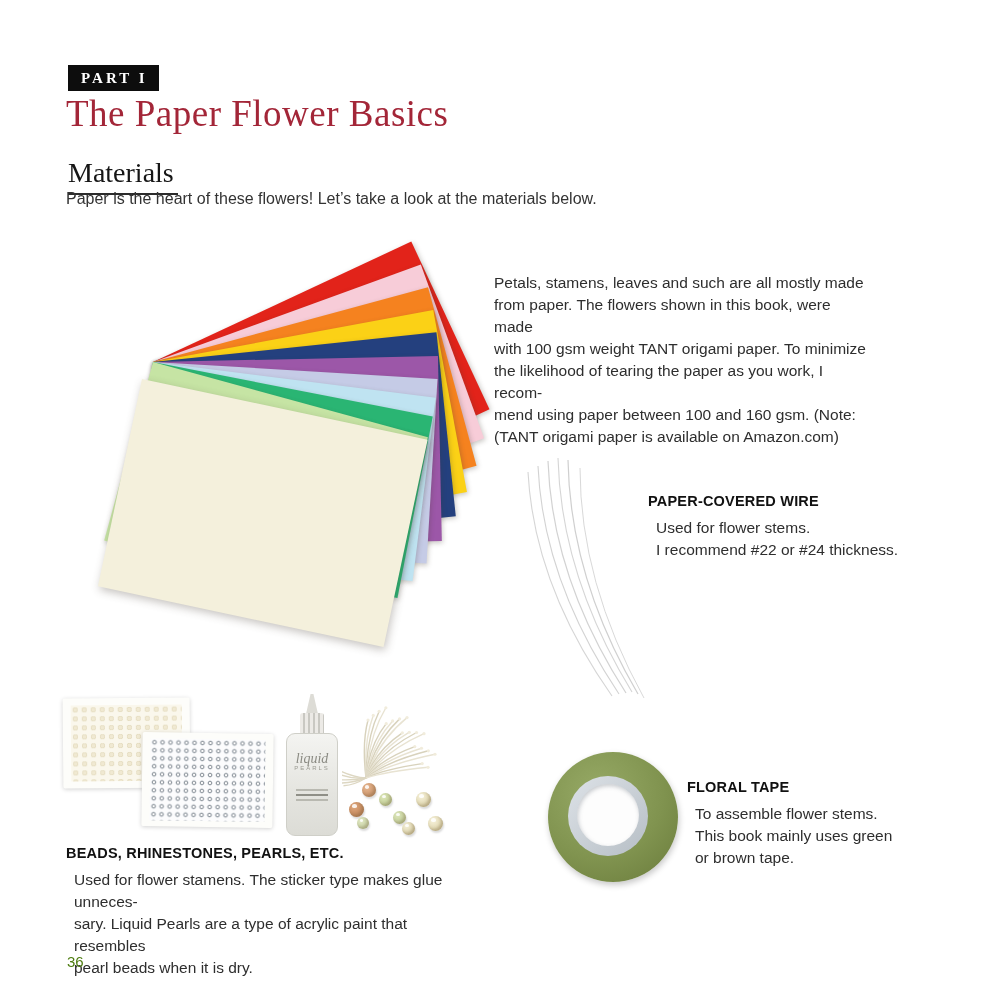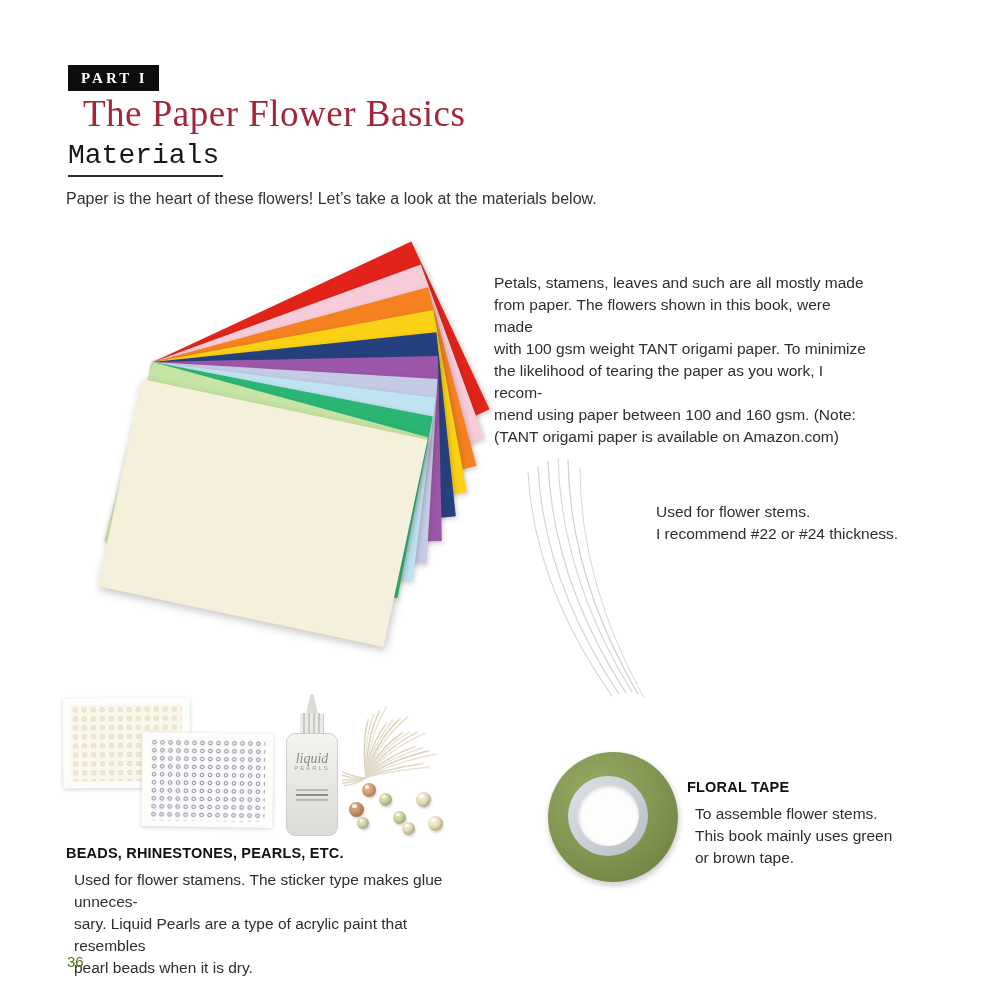--- a/index.html
+++ b/index.html
@@ -3,24 +3,24 @@
 <meta charset="utf-8">
 <style>
   html,body{margin:0;padding:0;background:#fff;}
   .page{position:relative;width:1000px;height:999px;background:#ffffff;overflow:hidden;
         font-family:"Liberation Sans","DejaVu Sans",sans-serif;color:#2b2b2b;}
   .serif{font-family:"Liberation Serif","DejaVu Serif",serif;}
 
   .part-badge{position:absolute;left:68px;top:65px;background:#0d0d0d;color:#fff;
     font-family:"Liberation Serif","DejaVu Serif",serif;font-weight:700;font-size:15px;
     letter-spacing:3px;padding:5px 11px 4px 13px;text-align:right;}
-  .page-title{position:absolute;left:83px;top:92px;font-size:37px;font-weight:400;
+  .page-title{position:absolute;left:66px;top:92px;font-size:37px;font-weight:400;
     letter-spacing:0.5px;}
-  .materials-hd{position:absolute;left:68px;top:140px;font-size:28px;color:#161616;
-    border-bottom:2px solid #2b2b2b;padding:0 4px 4px 0;font-family:Liberation Mono, monospace;}
+  .materials-hd{position:absolute;left:68px;top:157px;font-size:28px;color:#161616;
+    border-bottom:2px solid #2b2b2b;padding:0 4px 4px 0;}
   .intro{position:absolute;left:66px;top:190px;font-size:16px;color:#333;}
 
   
   .fan{position:absolute;left:58px;top:237px;width:430px;height:420px;}
   .fan .sheet{position:absolute;left:95px;top:125px;width:285px;height:185px;
     transform-origin:0 0;box-shadow:1px 2px 5px rgba(70,60,50,0.28);}
   .fan .front-sheet{position:absolute;left:84px;top:142px;width:292px;height:212px;
     transform-origin:0 0;z-index:20;box-shadow:2px 3px 8px rgba(70,60,50,0.3);}
 
   
@@ -122,20 +122,21 @@
   <svg class="wires" width="190" height="255" viewBox="0 0 190 255">
     <path d="M30,22 Q36,135 114,246" fill="none" stroke-width="1.1" opacity="0.75" stroke="#C7C7C7"></path>
     <path d="M40,16 Q45,130 121,244" fill="none" stroke-width="1.1" opacity="0.8" stroke="#C7C7C7"></path>
     <path d="M50,11 Q54,128 128,243" fill="none" stroke-width="1.2" opacity="0.8" stroke="#C7C7C7"></path>
     <path d="M60,8  Q63,126 134,242" fill="none" stroke-width="1.1" opacity="0.75" stroke="#C7C7C7"></path>
     <path d="M70,10 Q72,128 140,244" fill="none" stroke-width="1.2" opacity="0.85" stroke="#C7C7C7"></path>
     <path d="M82,18 Q82,132 146,248" fill="none" stroke-width="1.0" opacity="0.7" stroke="#C7C7C7"></path>
   </svg>
 
   <div class="sec sec-wire">
+    <p class="sec-hd">PAPER-COVERED WIRE</p>
     <p class="sec-bd">Used for flower stems.
 I recommend #22 or #24 thickness.</p>
   </div>
 
   <div class="sticker-sheet sheet-pearls">
     <div class="grid"></div>
   </div>
   <div class="sticker-sheet sheet-rhinestones">
     <div class="grid"></div>
   </div>

